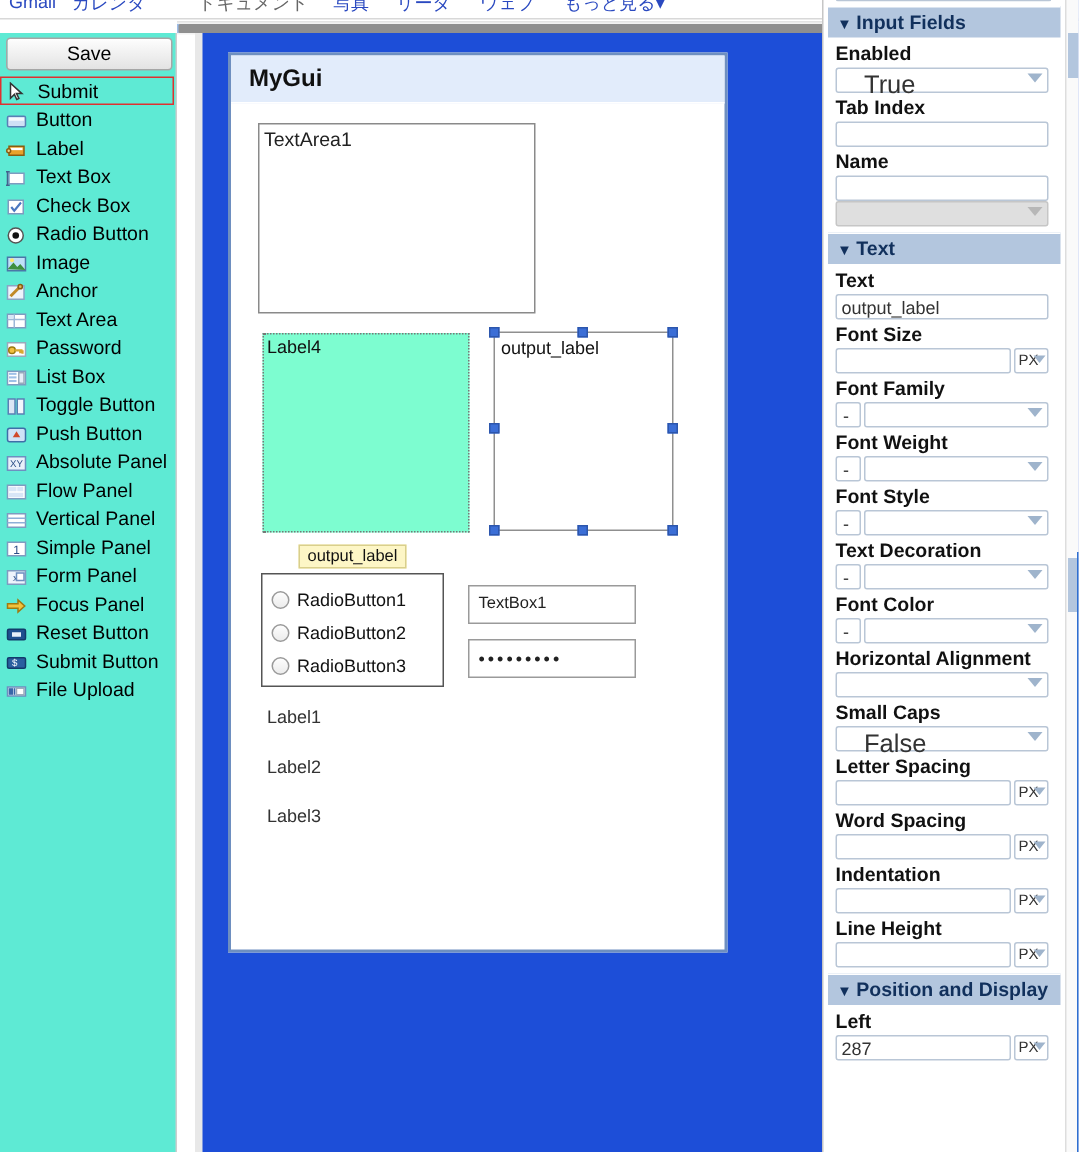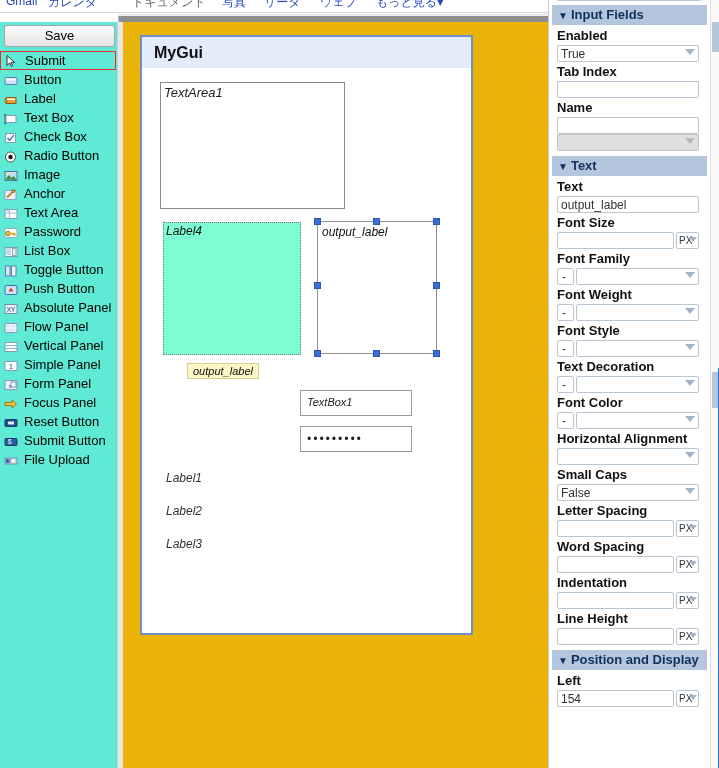--- a/index.html
+++ b/index.html
@@ -51,34 +51,34 @@
     font-size:13px;color:#000;white-space:nowrap;cursor:pointer;
   }
   .tool.sel{border:1px solid #e03030;height:17px;line-height:17px;margin-right:1px;}
   .tool .ico{
     position:absolute;left:4px;top:50%;transform:translateY(-50%);
     width:14px;height:13px;display:block;
   }
 
   
   #canvasRegion{
-    position:absolute;left:118px;top:22px;width:430px;height:746px;
-    background:#eab308;
+    position:absolute;left:130px;top:22px;width:430px;height:746px;
+    background:#1d4ed8;
   }
   #vstripe{position:absolute;left:0;top:0;width:5px;height:746px;background:#e8e8e8;}
   #form{
     position:absolute;left:22px;top:13px;width:333px;height:600px;
     background:#fff;border:2px solid #6e8fc0;box-sizing:border-box;
   }
   #formTitleBar{
     height:32px;background:#e2ecfb;border-bottom:1px solid #fff;
     display:flex;align-items:center;padding-left:12px;box-sizing:border-box;
   }
   #formTitle{font-size:16px;font-weight:bold;color:#111;}
-  #formBody{position:relative;height:479px;font-style:italic;}
+  #formBody{position:relative;height:479px;}
 
   .c{position:absolute;box-sizing:border-box;}
   #textarea1{
     left:18px;top:13px;width:185px;height:127px;
     border:1px solid #8a8a8a;background:#fff;font-size:13px;color:#222;
     padding:2px 3px;
   }
   #label4{
     left:21px;top:153px;width:138px;height:133px;
     background:#7dfdd0;border:1px dotted #777;
@@ -131,21 +131,21 @@
   .pLabel{font-size:13px;font-weight:bold;color:#111;margin:2px 0 1px;line-height:16px;}
   .pLabel.dim{color:#aaa;}
   .field{
     position:relative;display:block;width:142px;height:17px;box-sizing:border-box;
     border:1px solid #b9c6d6;border-radius:2px;background:#fff;
     font-size:12px;color:#333;padding:1px 3px;
   }
   .select{
     position:relative;width:142px;height:17px;box-sizing:border-box;
     border:1px solid #b9c6d6;border-radius:2px;background:#fff;
-    font-size:12px;color:#333;padding:1px 3px;
+    font-size:17px;color:#333;padding:1px 18px;
   }
   .select .caret{
     position:absolute;right:3px;top:3px;width:0;height:0;
     border-left:5px solid transparent;border-right:5px solid transparent;
     border-top:6px solid #9fb4cc;
   }
   .select.disabled{background:#dfdfdf;border-color:#c6c6c6;color:#999;}
   .select.disabled .caret{border-top-color:#b7b7b7;}
   .row{display:flex;align-items:center;gap:2px;}
   .row .field.num{width:117px;}
@@ -321,20 +321,34 @@
         <div class="handle" style="left:-4px;top:60px"></div>
         <div class="handle" style="right:-4px;top:60px"></div>
         <div class="handle" style="left:-4px;bottom:-4px"></div>
         <div class="handle" style="left:55px;bottom:-4px"></div>
         <div class="handle" style="right:-4px;bottom:-4px"></div>
       </div>
       <div class="c" id="outputSelText">output_label</div>
 
       <div class="c" id="tooltip">output_label</div>
 
+      <div class="c" id="radioPanel">
+        <div class="radioRow">
+          <span class="radioDot"></span>
+          <span>RadioButton1</span>
+        </div>
+        <div class="radioRow">
+          <span class="radioDot"></span>
+          <span>RadioButton2</span>
+        </div>
+        <div class="radioRow">
+          <span class="radioDot"></span>
+          <span>RadioButton3</span>
+        </div>
+      </div>
 
       <div class="c" id="textbox1">TextBox1</div>
       <div class="c" id="pwdbox">•••••••••</div>
 
       <div class="c plainLabel" id="lbl1">Label1</div>
       <div class="c plainLabel" id="lbl2">Label2</div>
       <div class="c plainLabel" id="lbl3">Label3</div>
     </div>
   </div>
 </div>
@@ -438,21 +452,21 @@
         <div class="px"><span>PX</span><span class="caret"></span></div>
       </div>
     </div>
 
     <div class="secHdr">
       <span class="tri">▼</span><span>Position and Display</span>
     </div>
     <div class="secBody">
       <div class="pLabel">Left</div>
       <div class="row">
-        <div class="field num">154</div>
+        <div class="field num">287</div>
         <div class="px"><span>PX</span><span class="caret"></span></div>
       </div>
     </div>
 
   </div>
   <div id="propScrollTrack">
     <div id="propScrollThumbA"></div>
     <div id="propScrollThumbB"></div>
   </div>
   <div id="propScrollBlue"></div>

